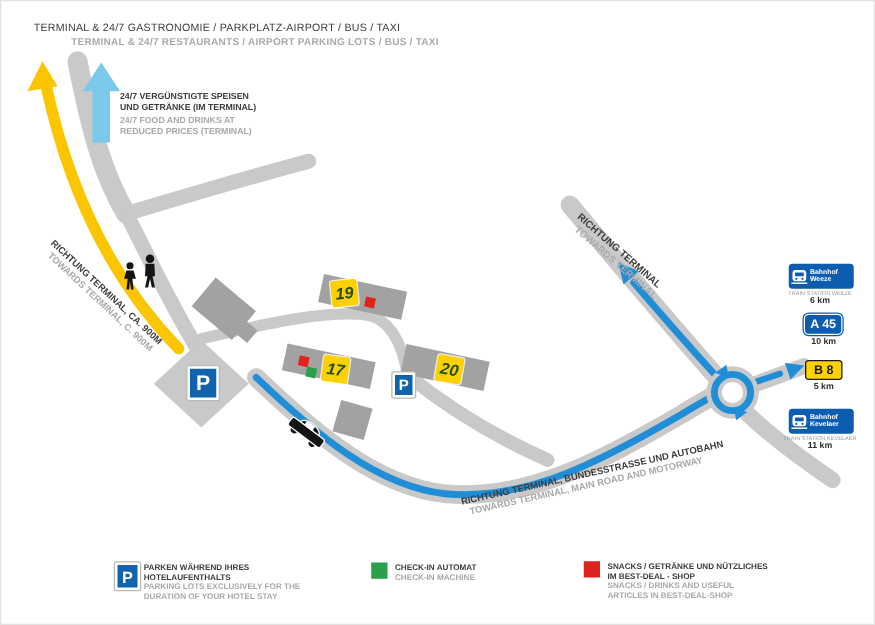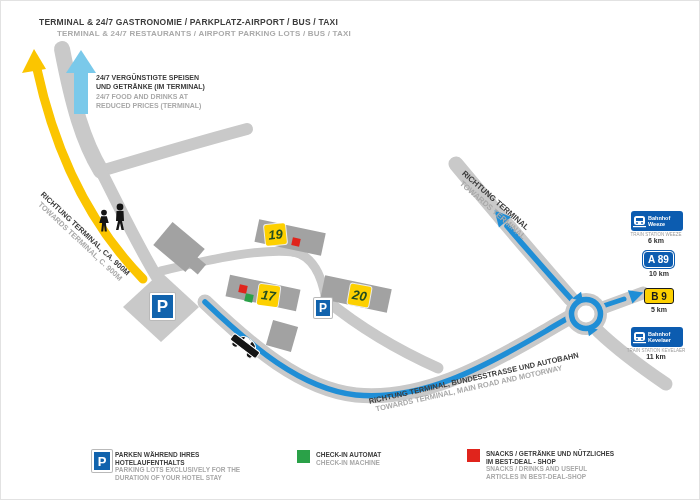--- a/index.html
+++ b/index.html
@@ -4,21 +4,21 @@
 <style>
   html,body{margin:0;padding:0;background:#fff;}
   #stage{
     position:relative;width:700px;height:500px;background:#ffffff;
     border:1px solid #e2e2e2;box-sizing:border-box;overflow:hidden;
     font-family:"Liberation Sans", sans-serif;
   }
   .abs{position:absolute;}
   .nowrap{white-space:nowrap;}
   
-  .hdr-de{left:38px;top:16px;font-size:8.5px;font-weight:bold;color:#3c3c3c;letter-spacing:.2px;}
+  .hdr-de{left:26px;top:16px;font-size:8.5px;font-weight:normal;color:#3c3c3c;letter-spacing:.2px;}
   .hdr-en{left:38px;top:28px;font-size:8px;font-weight:bold;color:#aaaaaa;letter-spacing:.2px;margin-left:18px;}
   
   .food{left:95px;top:73px;font-size:7px;line-height:8.5px;}
   .t-bold{color:#3c3c3c;font-weight:bold;}
   .t-gray{color:#a9a9a9;font-weight:bold;}
   
   .rotlbl{font-size:7.5px;line-height:9px;transform-origin:0 0;}
   .rotlbl .en{margin-left:5px;}
   .lbl-walkway{left:44px;top:189px;transform:rotate(43deg);}
   .lbl-terminal{left:465px;top:168px;transform:rotate(41deg);font-size:8px;}
@@ -194,24 +194,24 @@
       <rect x="0" y="11" width="13" height="1.2" fill="#ffffff"></rect>
     </svg>
     <div class="txt">
         <div>Bahnhof</div>
       <div>Weeze</div>
       </div>
   </div>
   <div class="abs signsub" style="left:622px;top:231px">TRAIN STATION WEEZE</div>
   <div class="abs signdist" style="left:622px;top:236px">6 km</div>
 
-  <div class="abs a57">A 89</div>
+  <div class="abs a57">A 45</div>
   <div class="abs signdist" style="left:625px;top:269px">10 km</div>
 
-  <div class="abs b9">B 9</div>
+  <div class="abs b9">B 8</div>
   <div class="abs signdist" style="left:625px;top:305px">5 km</div>
 
   <div class="abs trainsign" style="left:630px;top:326px">
     <svg width="13" height="13" viewBox="0 0 13 13">
       <rect x="1" y="1" width="11" height="9" rx="2.5" fill="#ffffff"></rect>
       <rect x="3" y="3" width="7" height="3" fill="#0c5cb0"></rect>
       <circle cx="4" cy="8" r="0.9" fill="#0c5cb0"></circle>
         <circle cx="9" cy="8" r="0.9" fill="#0c5cb0"></circle>
       <rect x="0" y="11" width="13" height="1.2" fill="#ffffff"></rect>
     </svg>

